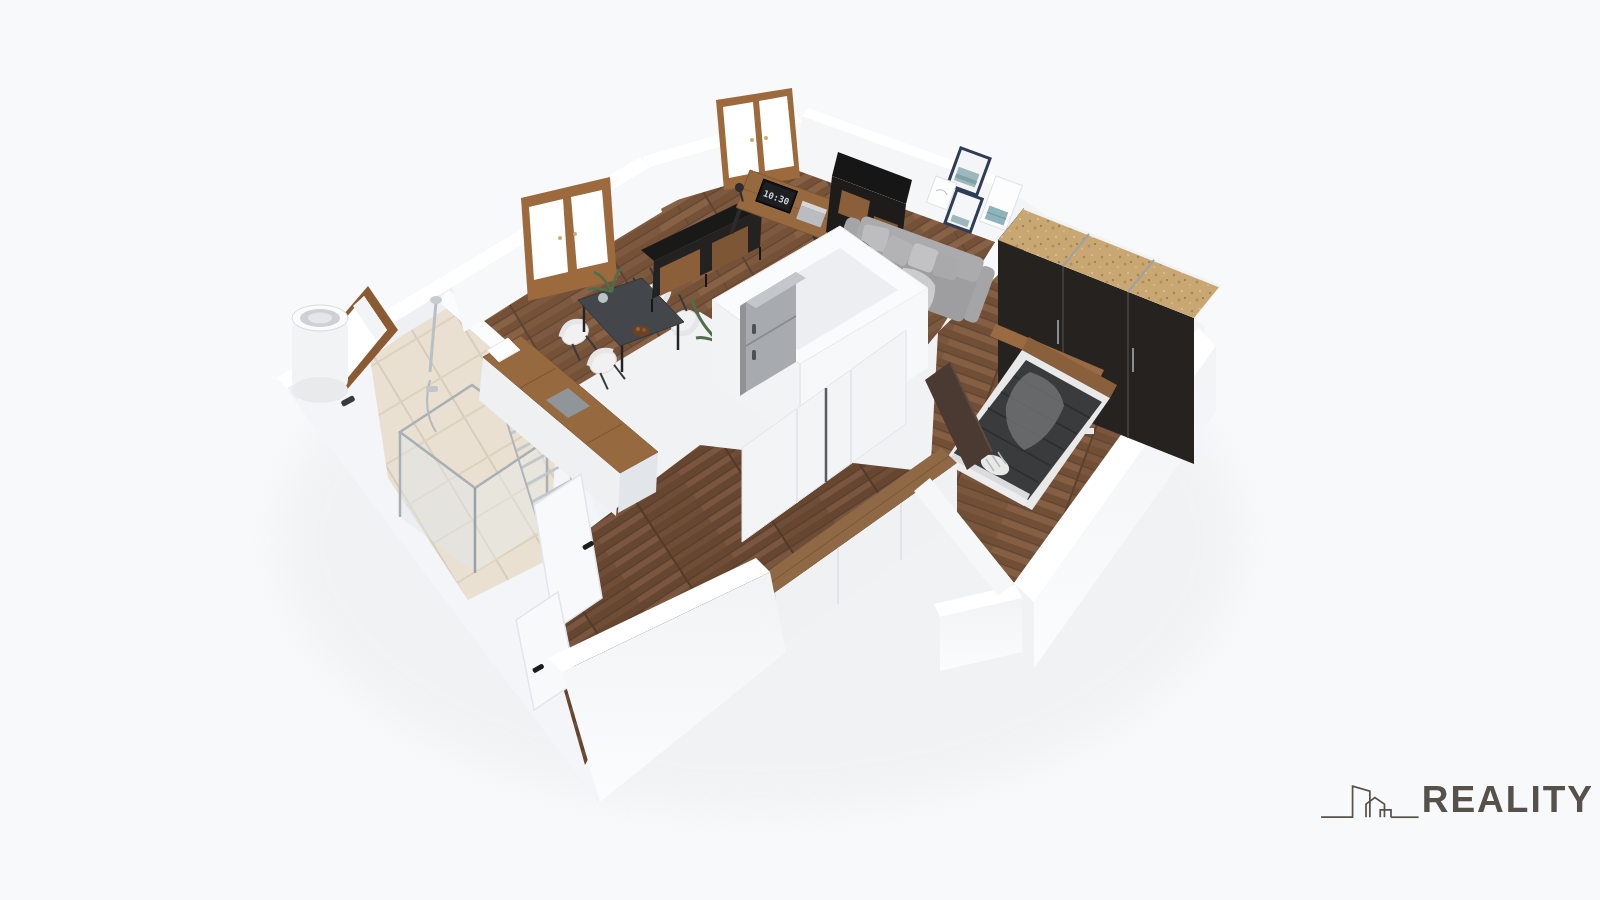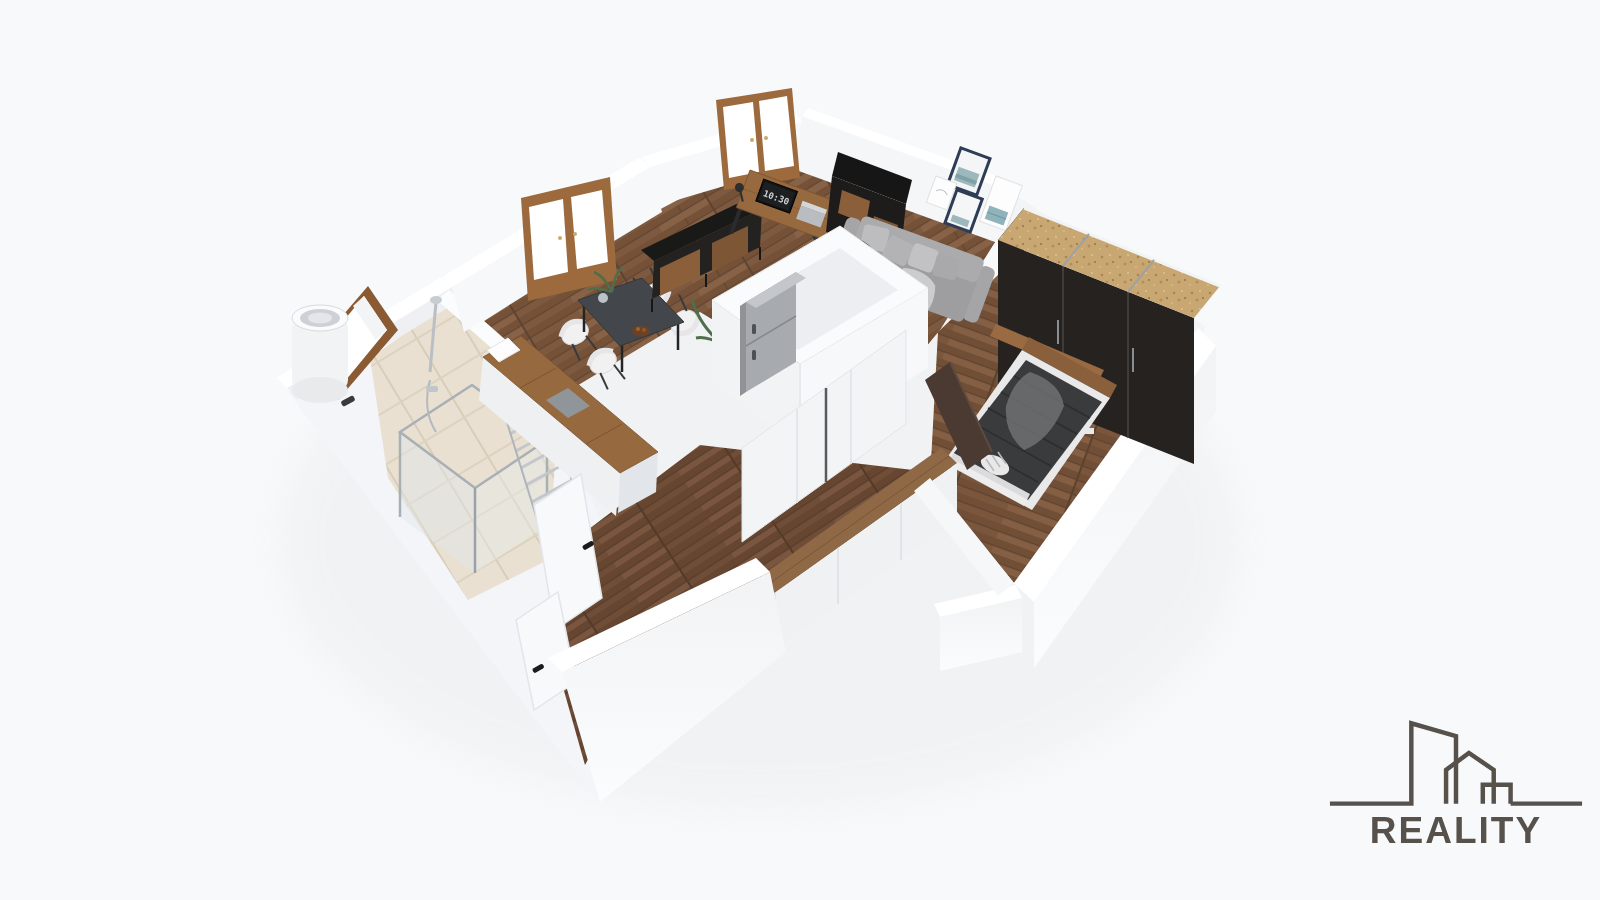--- a/index.html
+++ b/index.html
@@ -4,21 +4,21 @@
 <style>
   html,body{margin:0;padding:0;}
   .canvas{
     position:relative;width:1600px;height:900px;overflow:hidden;
     background:#f8f9fa;
     font-family:"Liberation Sans", sans-serif;
   }
   .render{position:absolute;left:0;top:0;}
   .logo{
     position:absolute;left:1318px;top:698px;width:276px;height:200px;
-    display:flex;flex-direction:column;align-items:center;
+    display:flex;flex-direction:row;align-items:center;
     color:#57514b;
   }
   .logo-icon{width:268px;height:112px;}
   .logo-line1{
     font-size:37px;font-weight:bold;letter-spacing:2px;line-height:1.0;
     margin-top:2px;color:#57514b;
   }
   .logo-line2{
     font-size:38px;font-weight:bold;letter-spacing:1px;line-height:1.1;
     color:#57514b;white-space:nowrap;

